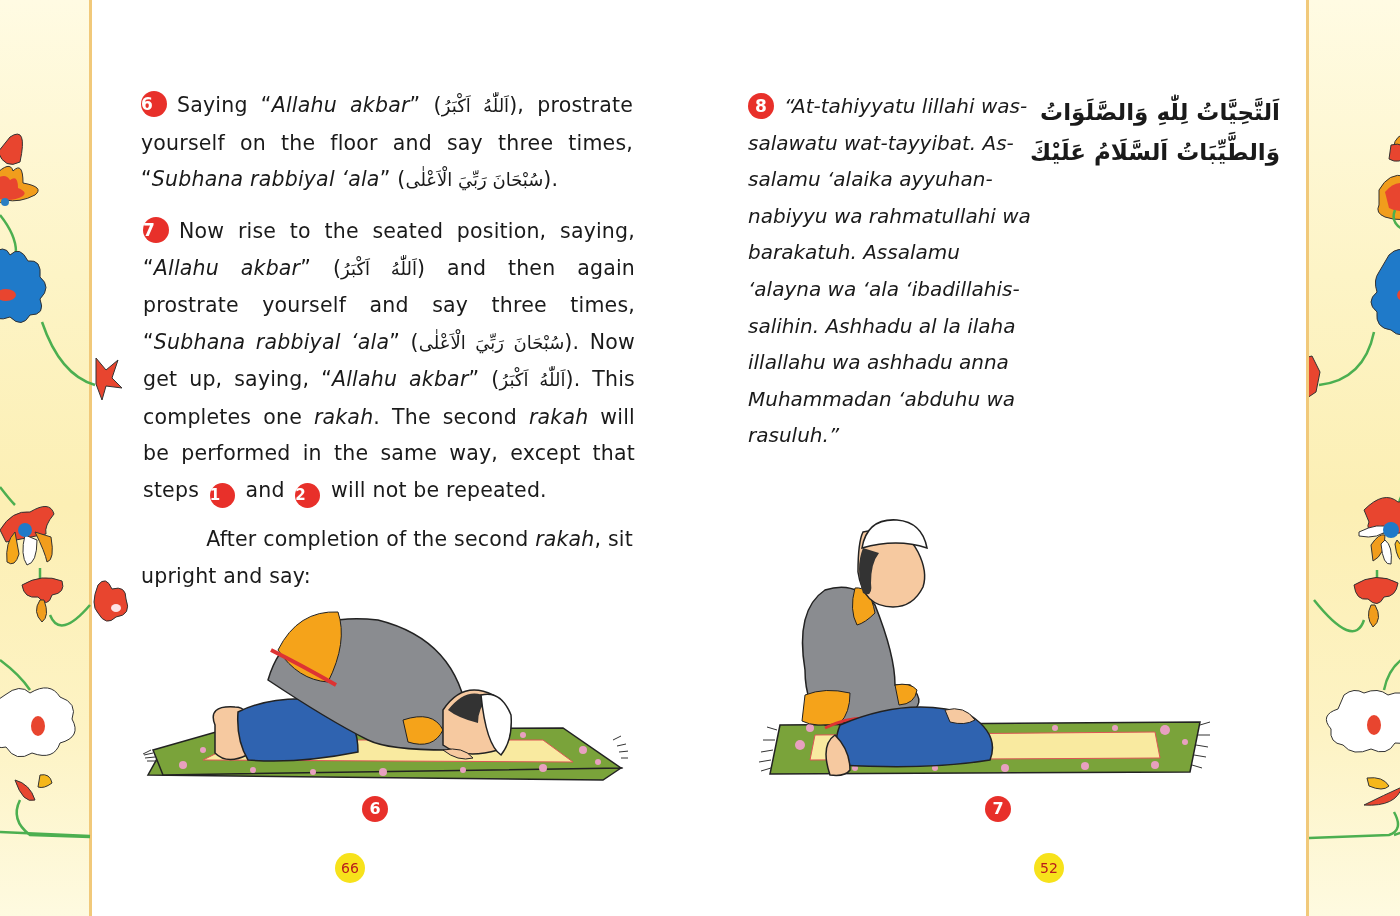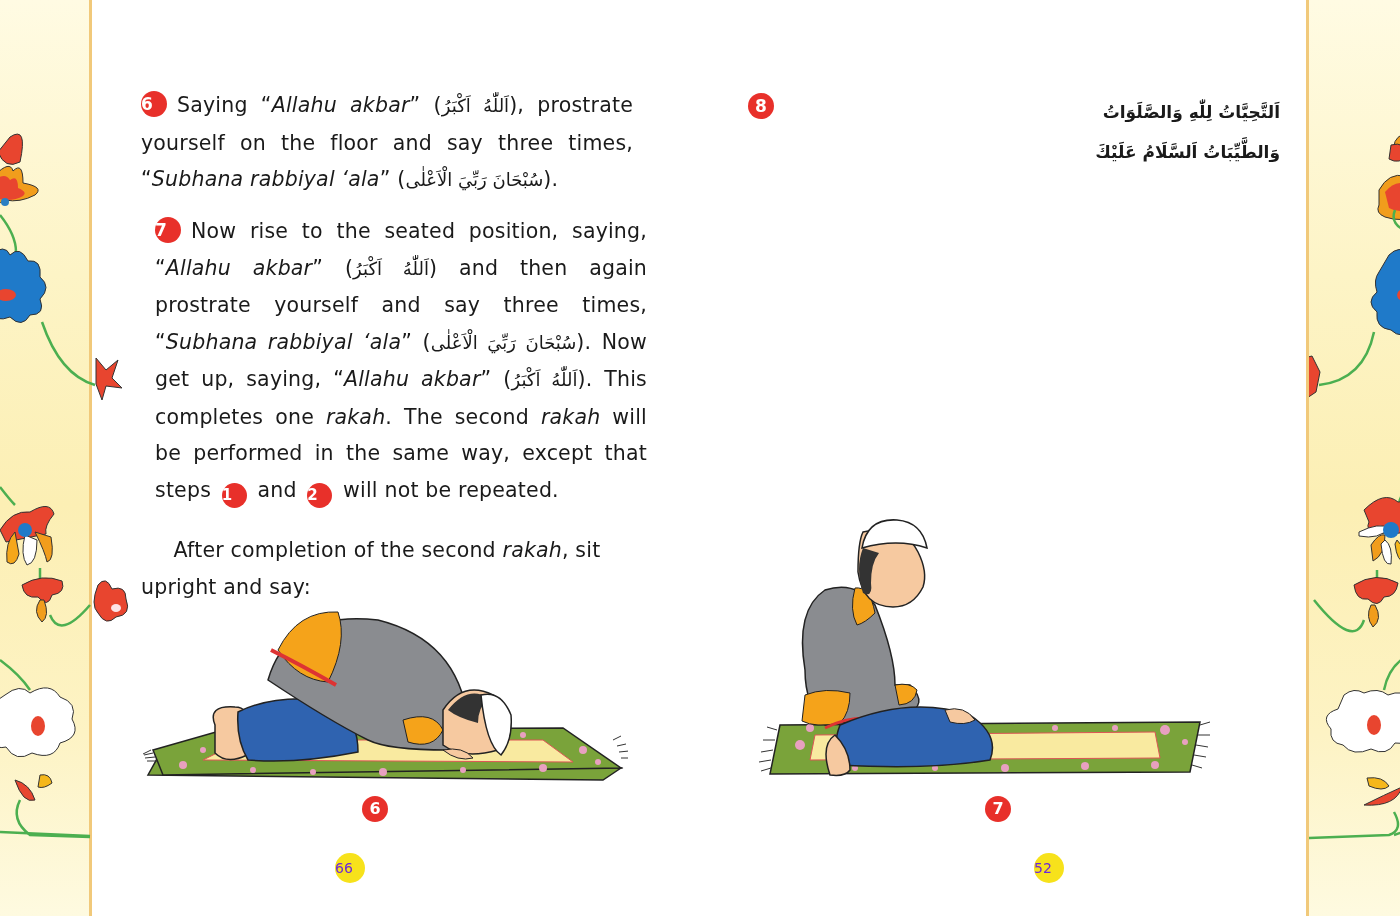--- a/index.html
+++ b/index.html
@@ -16,30 +16,30 @@
   .page-right { left:700px; width:606px; }
 
   .step-badge { display:inline-block; width:26px; height:26px; border-radius:50%; background:#e8302a; color:#fff; font-size:17px; font-weight:bold; text-align:center; line-height:26px; vertical-align:2px; margin-right:10px; }
   .inline-badge { display:inline-block; width:25px; height:25px; border-radius:50%; background:#e8302a; color:#fff; font-size:15px; font-weight:bold; text-align:center; line-height:25px; vertical-align:-3px; margin:0 4px; }
 
   .para { position:absolute; font-size:20.5px; line-height:36.5px; text-align:justify; text-align-last:left; letter-spacing:0.2px; }
   .para i { font-style:italic; }
   .arabic { font-family:"DejaVu Sans", sans-serif; font-size:18px; direction:rtl; unicode-bidi:embed; }
 
   .left-p6 { left:46px; top:87px; width:492px; }
-  .left-p7 { left:60px; top:213px; width:492px; }
-  .left-p8 { left:46px; top:532px; width:492px; text-align:center; }
+  .left-p7 { left:48px; top:213px; width:492px; }
+  .left-p8 { left:46px; top:521px; width:492px; text-align:right; }
 
   .right-translit { position:absolute; left:48px; top:88px; width:290px; font-size:20px; line-height:36.6px; font-style:italic; }
-  .right-arabic { position:absolute; left:340px; top:92px; width:240px; direction:rtl; text-align:right; font-family:"DejaVu Sans", sans-serif; font-size:17px; line-height:40px; font-weight:bold; }
+  .right-arabic { position:absolute; left:340px; top:92px; width:240px; direction:rtl; text-align:right; font-family:"DejaVu Sans", sans-serif; font-size:23px; line-height:40px; font-weight:bold; }
   .right-arabic div { white-space:nowrap; }
 
   .illus { position:absolute; }
   .caption-badge { position:absolute; width:26px; height:26px; border-radius:50%; background:#e8302a; color:#fff; font-size:16px; font-weight:bold; text-align:center; line-height:26px; }
-  .page-number { position:absolute; width:30px; height:30px; border-radius:50%; background:#f7e21b; color:#6d28d9; font-size:14px; text-align:left; line-height:30px; }
+  .page-number { position:absolute; width:30px; height:30px; border-radius:50%; background:#f7e21b; color:#b91c1c; font-size:14px; text-align:center; line-height:30px; }
 </style>
 </head>
 <body>
 
 <div class="border-strip border-left">
   <svg width="130" height="916" viewBox="0 0 130 916">
     <path d="M0 215 Q20 240 15 260" stroke="#4caf50" stroke-width="2.5" fill="none"></path>
     <path d="M10 137 q18 -12 10 25 q-15 8 -22 -10z" fill="#e8452f" stroke="#333" stroke-width="1"></path>
     <path d="M-5 175 q15 -15 18 -4 q10 -10 10 12 q22 4 12 12 q-15 8 -30 5 q-10 8 -15 -5z" fill="#f19d1c" stroke="#333" stroke-width="1"></path>
     <path d="M-5 180 q10 -8 15 0 q8 -6 8 8 q10 4 5 8 q-10 6 -25 3z" fill="#e8452f"></path>
@@ -153,20 +153,21 @@
     <path d="M338 95 q20 -5 30 20 q2 25 -10 40 q-15 -10 -20 -60z" fill="#fff" stroke="#222" stroke-width="1.5"></path>
 
     <path d="M300 150 q20 -4 30 8 q-15 4 -30 -8z" fill="#f6c9a0" stroke="#222" stroke-width="1"></path>
   </svg>
   <div class="caption-badge" style="left:267px; top:796px;">6</div>
   <div class="page-number" style="left:240px; top:853px;">66</div>
 </div>
 
 <div class="page page-right">
   <span class="step-badge" style="position:absolute; left:48px; top:93px;">8</span>
+  <p class="right-translit" style="text-indent:36px;">“At-tahiyyatu lillahi was-salawatu wat-tayyibat. As-salamu ‘alaika ayyuhan-nabiyyu wa rahmatullahi wa barakatuh. Assalamu ‘alayna wa ‘ala ‘ibadillahis-salihin. Ashhadu al la ilaha illallahu wa ashhadu anna Muhammadan ‘abduhu wa rasuluh.”</p>
 
   <div class="right-arabic">
     <div>اَلتَّحِيَّاتُ لِلّٰهِ وَالصَّلَوَاتُ</div>
     <div>وَالطَّيِّبَاتُ اَلسَّلَامُ عَلَيْكَ</div>
   </div>
 
   <svg class="illus" style="left:55px; top:510px;" width="460" height="275" viewBox="0 0 460 275">
     <path d="M25 215 L445 212 L435 262 L15 264 Z" fill="#7aa33a" stroke="#222" stroke-width="1.5"></path>
     <path d="M60 225 L400 222 L405 248 L55 250 Z" fill="#f9eaa0" stroke="#d55" stroke-width="1"></path>
     <g fill="#e8a0c0">

